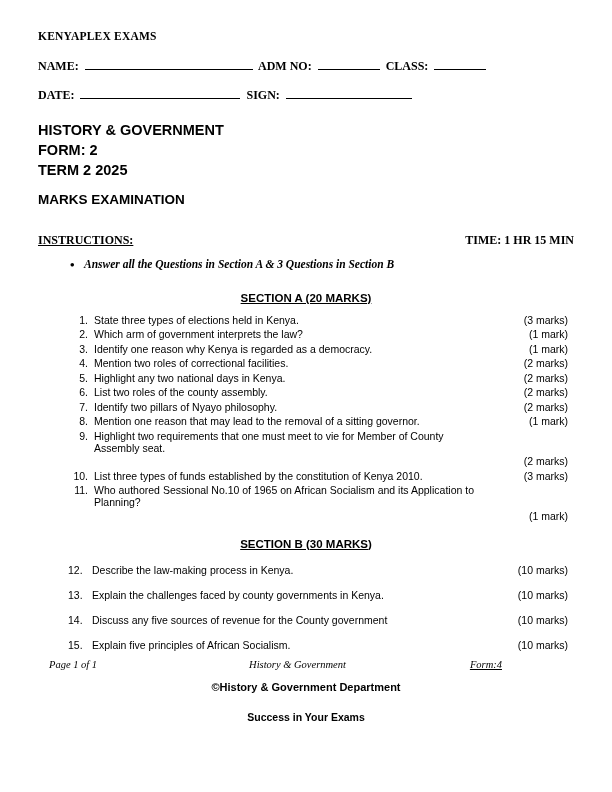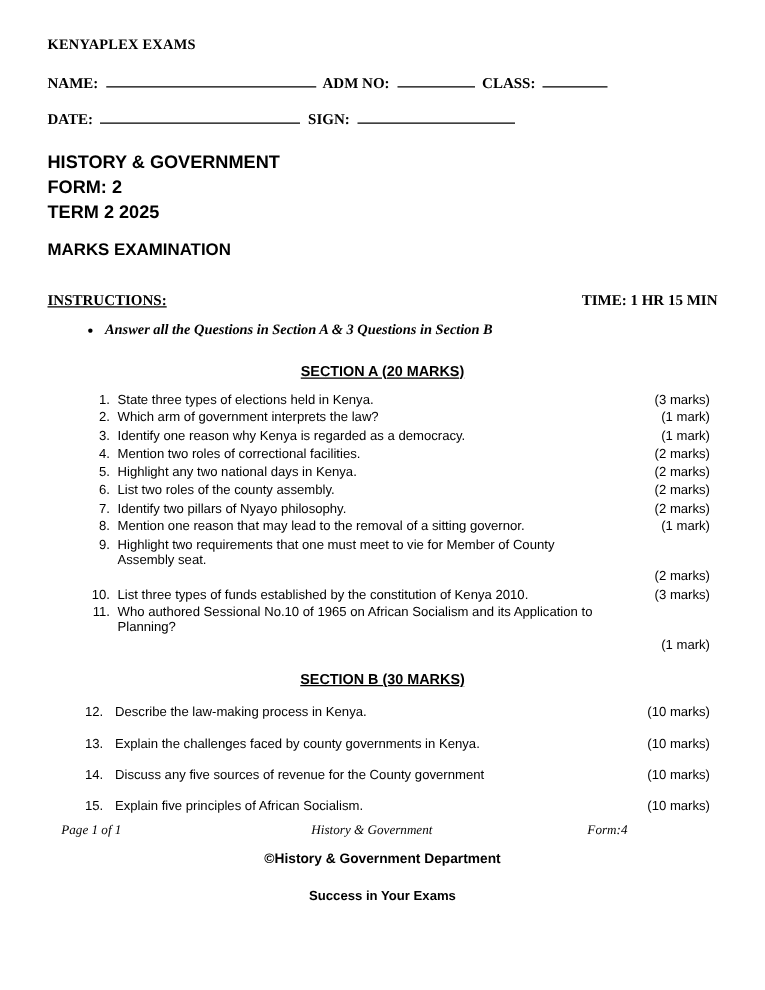--- a/index.html
+++ b/index.html
@@ -169,21 +169,21 @@
     right: 38px;
     bottom: 16px;
     display: flex;
     justify-content: space-between;
     font-family: "Liberation Serif", serif;
     font-style: italic;
     font-size: 10.5px;
     margin-left: 11px;
   }
   .page-foot .center { margin-left: 28px; }
-  .page-foot .right { margin-right: 72px; }
+  .page-foot .right { margin-right: 72px; text-decoration: underline; }
 </style>
 </head>
 <body>
 
 <div class="page">
 
   <div class="org-title">KENYAPLEX EXAMS</div>
 
   <div class="field-row">
     <span class="field-label">NAME:</span>

